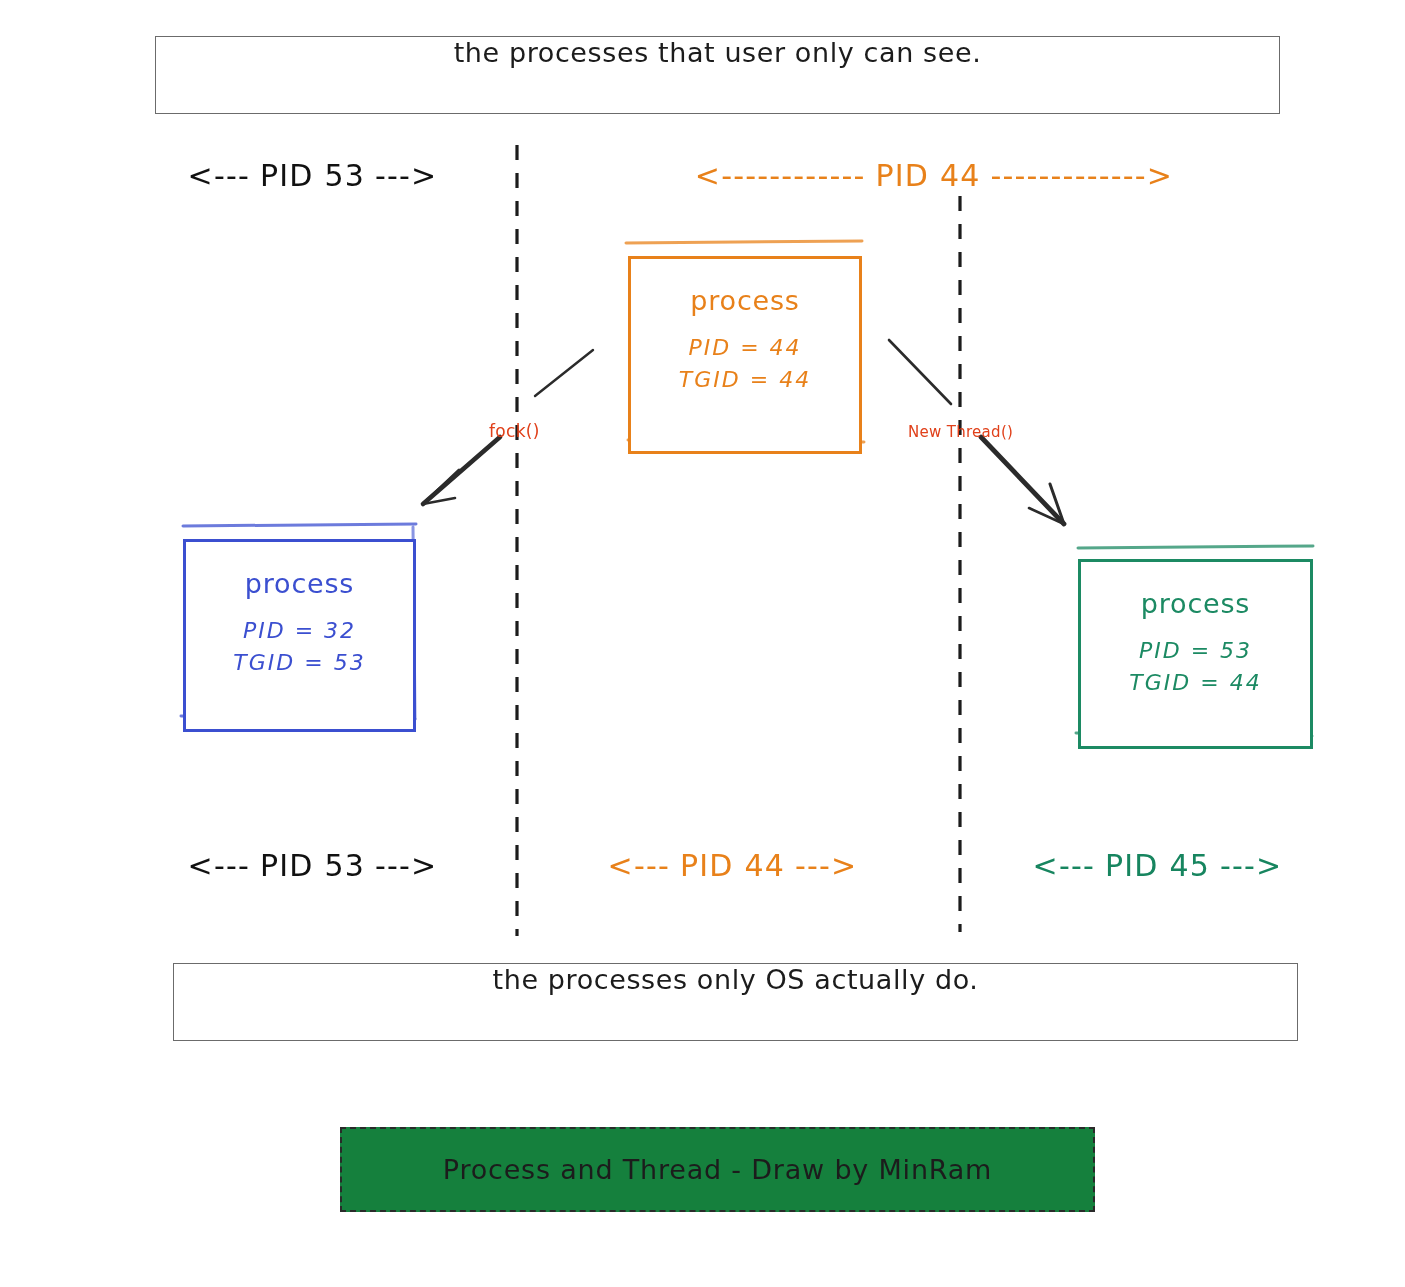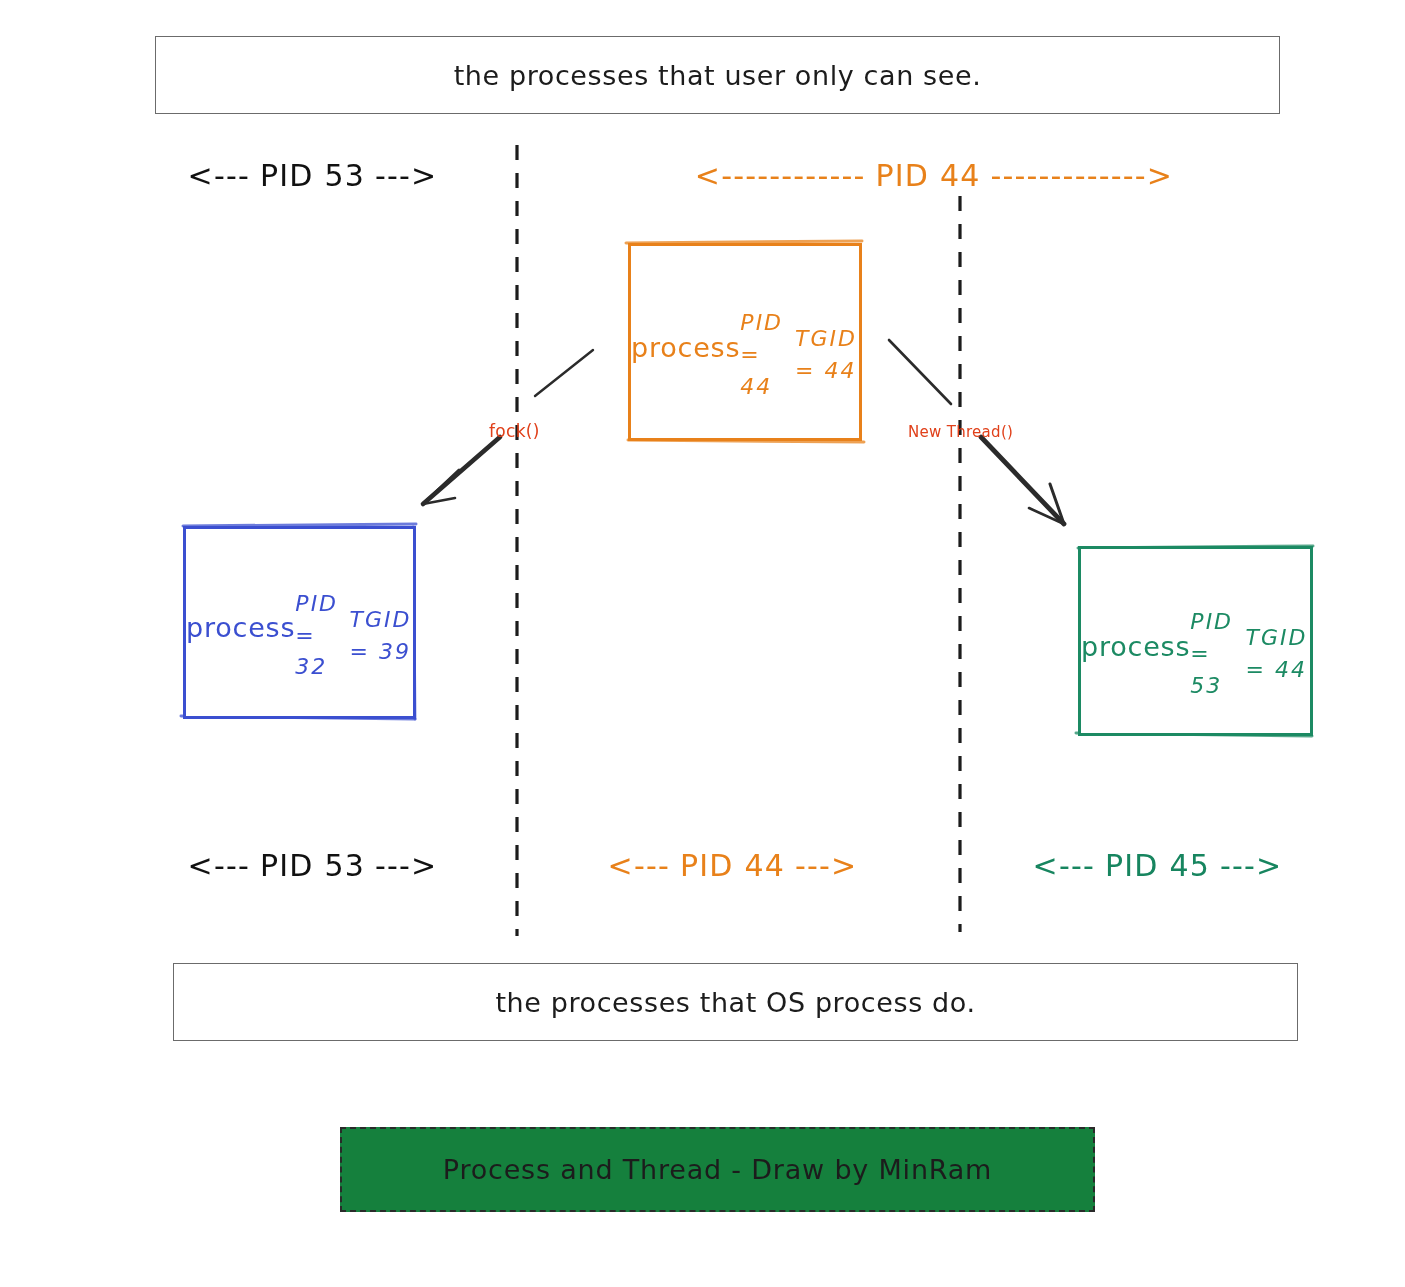--- a/index.html
+++ b/index.html
@@ -20,40 +20,40 @@
     width: 1405px;
     height: 1287px;
   }
   .abs { position: absolute; }
 
   
   .banner {
     border: 1.6px solid #6b6b6b;
     background: #ffffff;
     display: flex;
-    align-items: center;
     justify-content: center;
     box-sizing: border-box;
   }
   .banner-text {
     font-family: "DejaVu Sans", sans-serif;
     font-size: 27px;
     color: #1c1c1c;
     letter-spacing: 0.6px;
     white-space: nowrap;
   }
 
   
   .pbox {
     box-sizing: border-box;
     background: #ffffff;
     display: flex;
-    flex-direction: row;
+    flex-direction: column;
     align-items: center;
     padding-top: 26px;
+    margin-top: 13px;
   }
   .pbox .ptitle {
     font-size: 27px;
     letter-spacing: 0.8px;
     margin-bottom: 16px;
   }
   .pbox .pline {
     font-size: 22px;
     letter-spacing: 2.0px;
     line-height: 1.45;
@@ -161,21 +161,21 @@
 
 <div class="abs pbox pbox-orange" style="left:628px; top:243px; width:234px; height:198px;">
   <div class="ptitle">process</div>
   <div class="pline">PID = 44</div>
   <div class="pline">TGID = 44</div>
 </div>
 
 <div class="abs pbox pbox-blue" style="left:183px; top:526px; width:233px; height:193px;">
   <div class="ptitle">process</div>
   <div class="pline">PID = 32</div>
-  <div class="pline">TGID = 39</div>
+  <div class="pline">TGID = 53</div>
 </div>
 
 <div class="abs pbox pbox-green" style="left:1078px; top:546px; width:235px; height:190px;">
   <div class="ptitle">process</div>
   <div class="pline">PID = 53</div>
   <div class="pline">TGID = 44</div>
 </div>
 
 <div class="abs calllabel" style="left:489px; top:403px;">
   <span>fock()</span>
@@ -197,18 +197,18 @@
   <span>---&gt;</span>
 </div>
 
 <div class="abs pidspan c-green" style="left:985px; top:842px; width:345px; height:46px;">
   <span>&lt;---</span>
   <span class="lbl">PID 45</span>
   <span>---&gt;</span>
 </div>
 
 <div class="abs banner" style="left:173px; top:963px; width:1125px; height:78px;">
-  <span class="banner-text">the processes that OS process do.</span>
+  <span class="banner-text">the processes only OS actually do.</span>
 </div>
 
 <div class="abs credit" style="left:340px; top:1127px; width:755px; height:85px;">
   <span class="credit-text">Process and Thread - Draw by MinRam</span>
 </div>
 
 </body></html>

